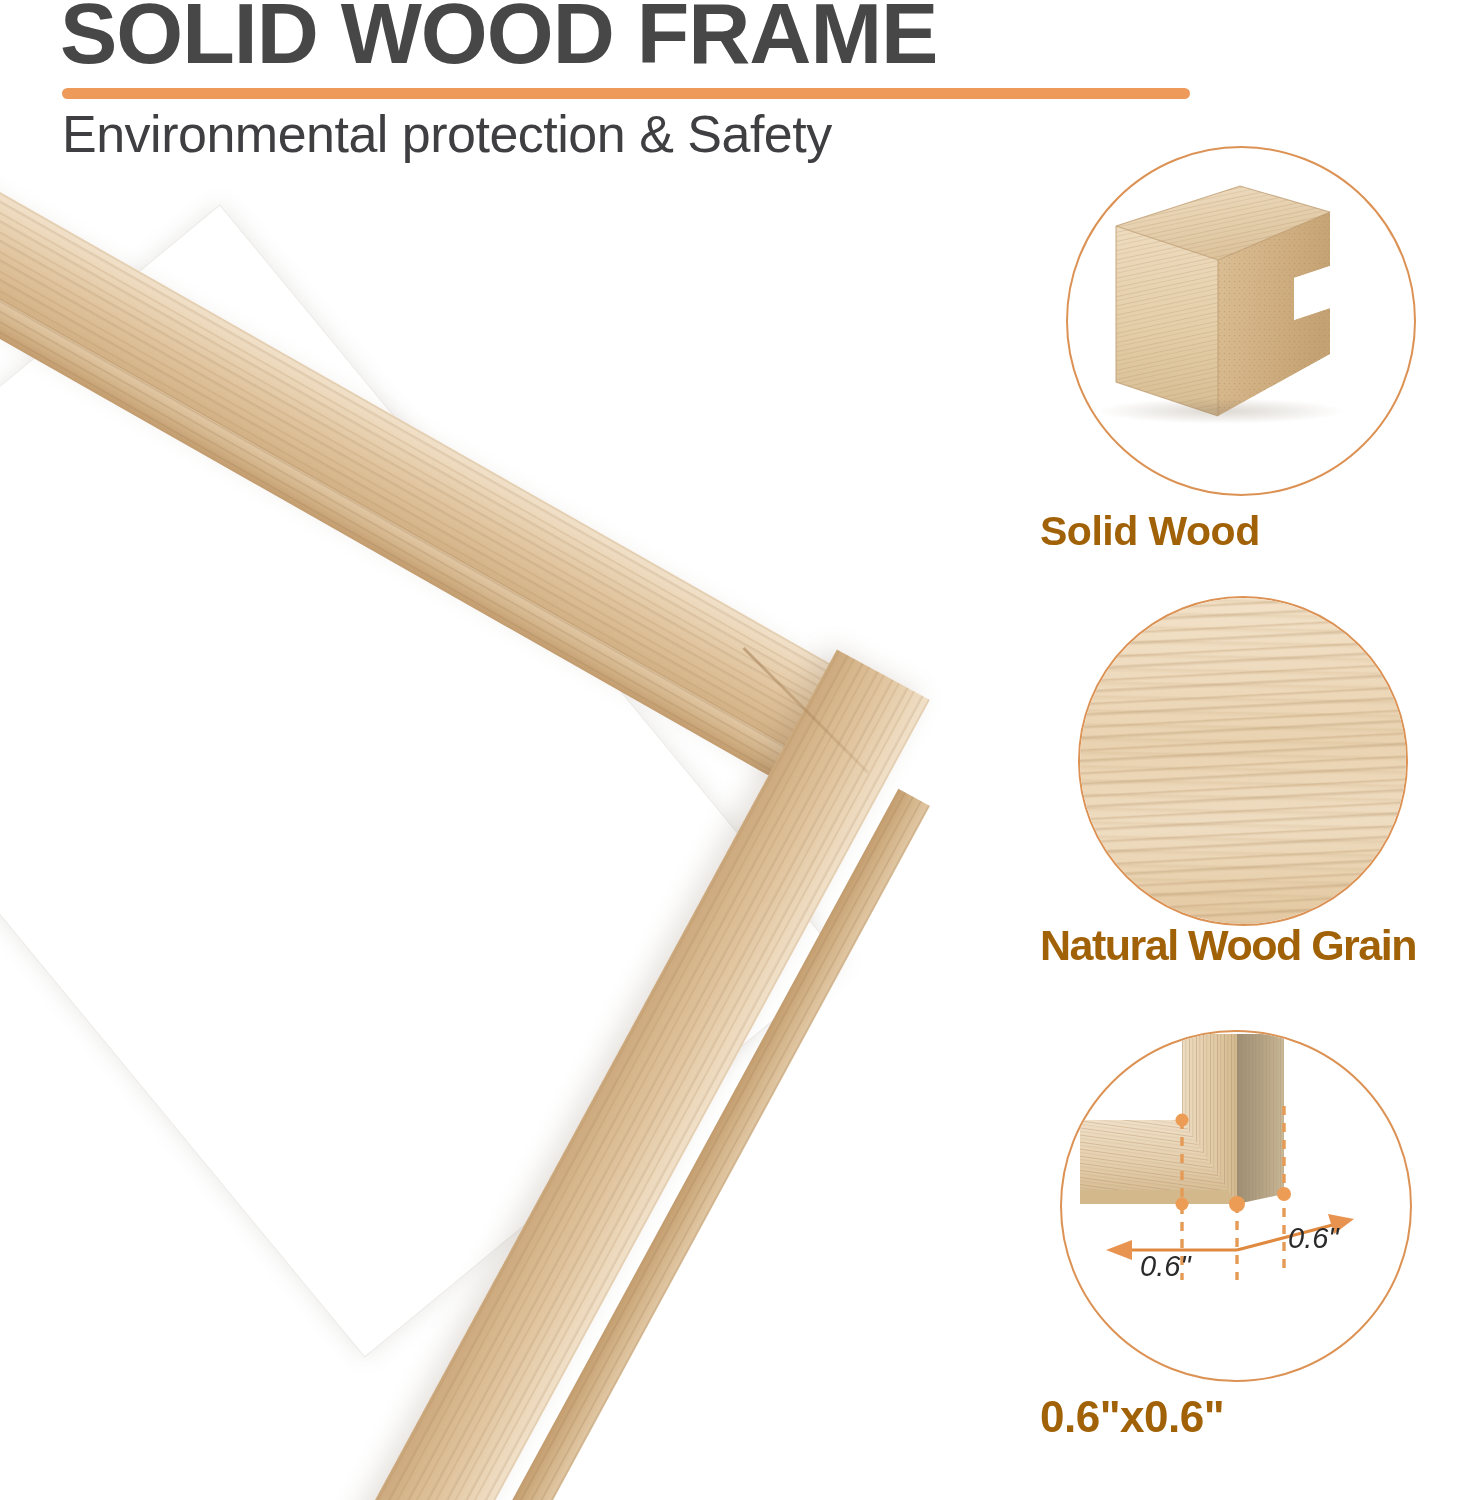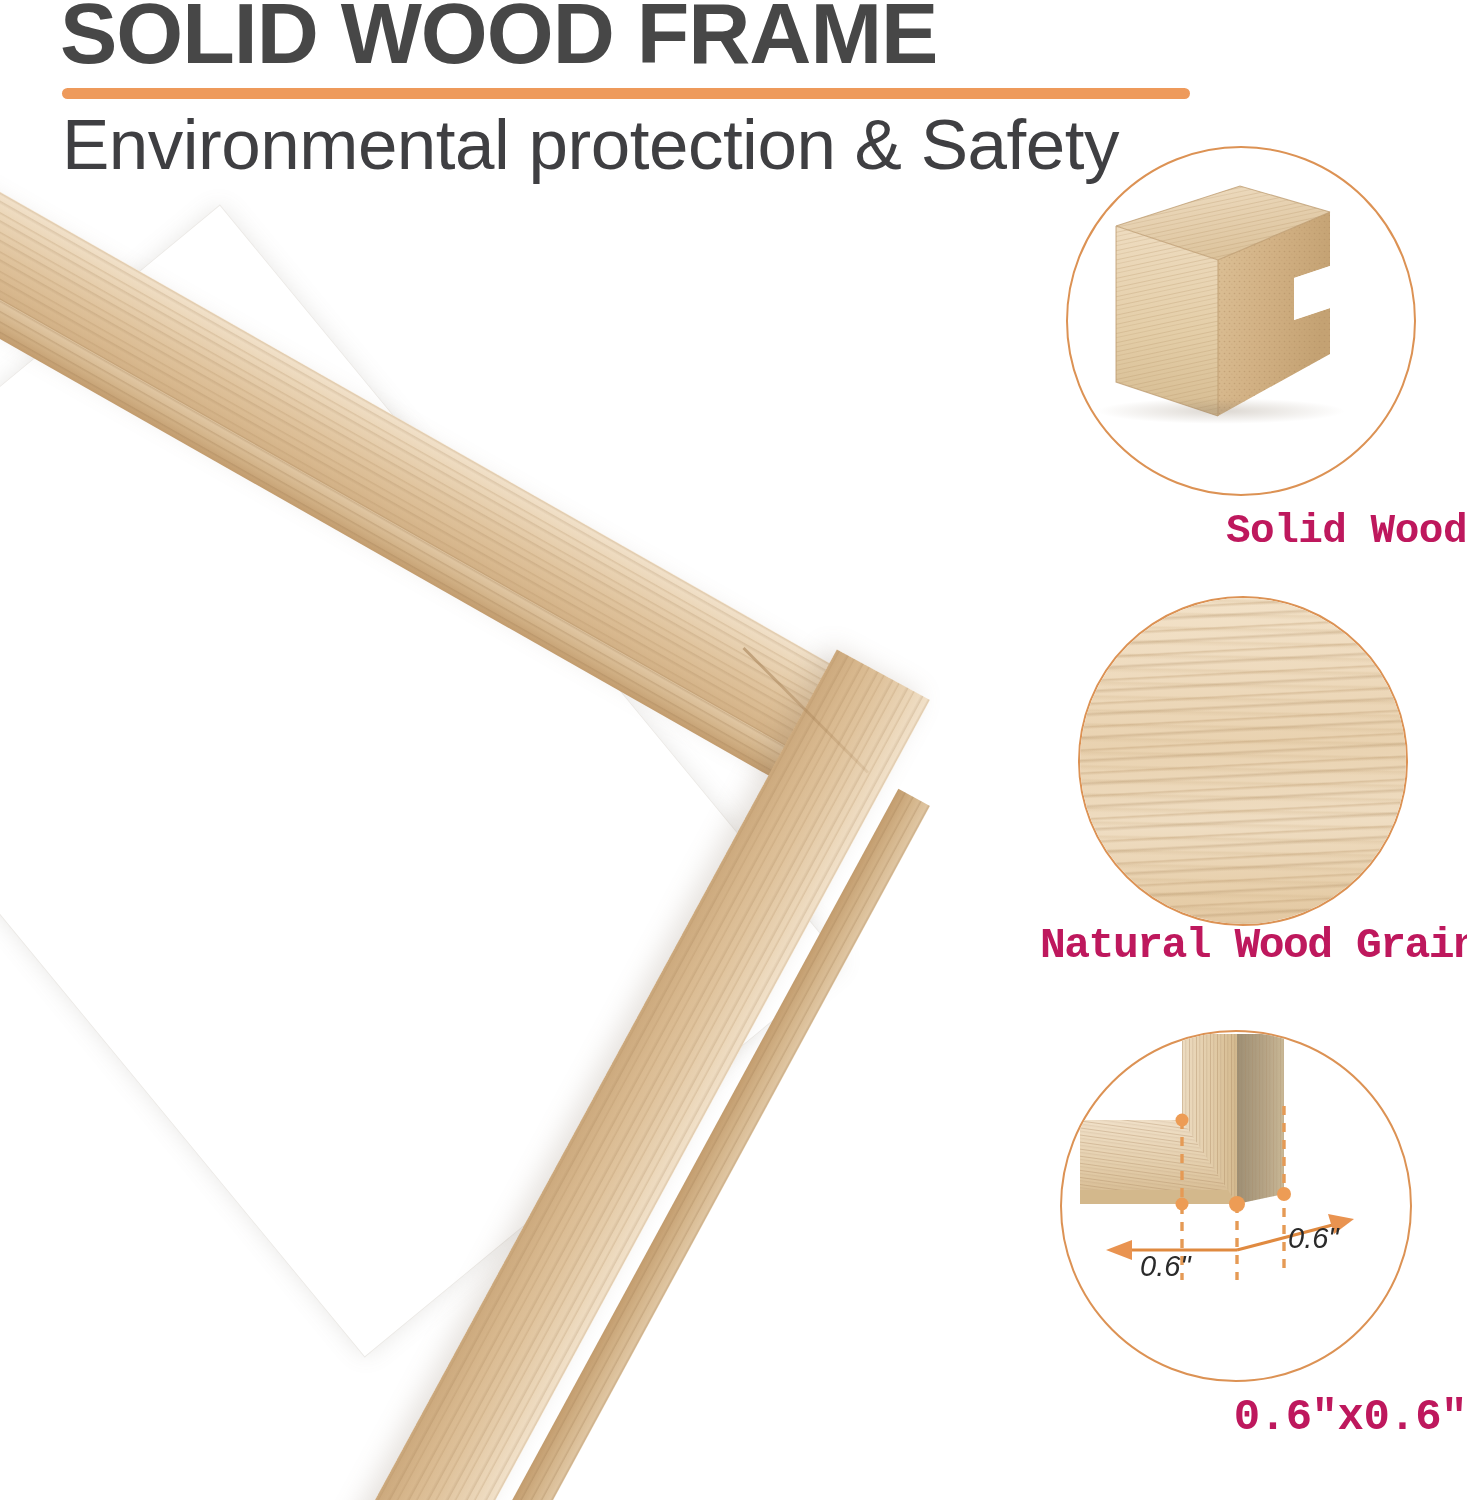--- a/index.html
+++ b/index.html
@@ -41,21 +41,21 @@
     top: 88px;
     width: 1128px;
     height: 11px;
     border-radius: 6px;
     background: #EE9A5B;
   }
   .subheadline {
     position: absolute;
     left: 62px;
     top: 104px;
-    font-size: 71px;
+    font-size: 52px;
     font-weight: normal;
     color: #3f3f42;
     letter-spacing: -0.5px;
     white-space: nowrap;
     font-family: "Liberation Sans", sans-serif;
   }
 
   
   .photo-stage {
     position: absolute;
@@ -178,27 +178,26 @@
     position: absolute;
     border-radius: 50%;
     border: 2px solid #DC9254;
     box-sizing: border-box;
     overflow: hidden;
     background: #ffffff;
   }
   .caption {
     position: absolute;
     width: 427px;
-    text-align: right;
+    text-align: left;
     font-size: 41px;
     font-weight: bold;
-    color: #be185d;
+    color: #a16207;
     letter-spacing: -0.5px;
     white-space: nowrap;
-    font-family: Liberation Mono, monospace;
   }
   .caption.wide { font-size: 43px; letter-spacing: -1.5px; }
 
   
   .c1-circle { left: 26px; top: 146px; width: 350px; height: 350px; }
   .block-wrap { position: absolute; left: 0; top: 0; width: 350px; height: 350px; }
   .blk-shadow {
     position: absolute; left: 28px; top: 250px;
     width: 250px; height: 26px; border-radius: 50%;
     background: radial-gradient(ellipse at center, rgba(140,124,104,0.30), rgba(255,255,255,0) 70%);

